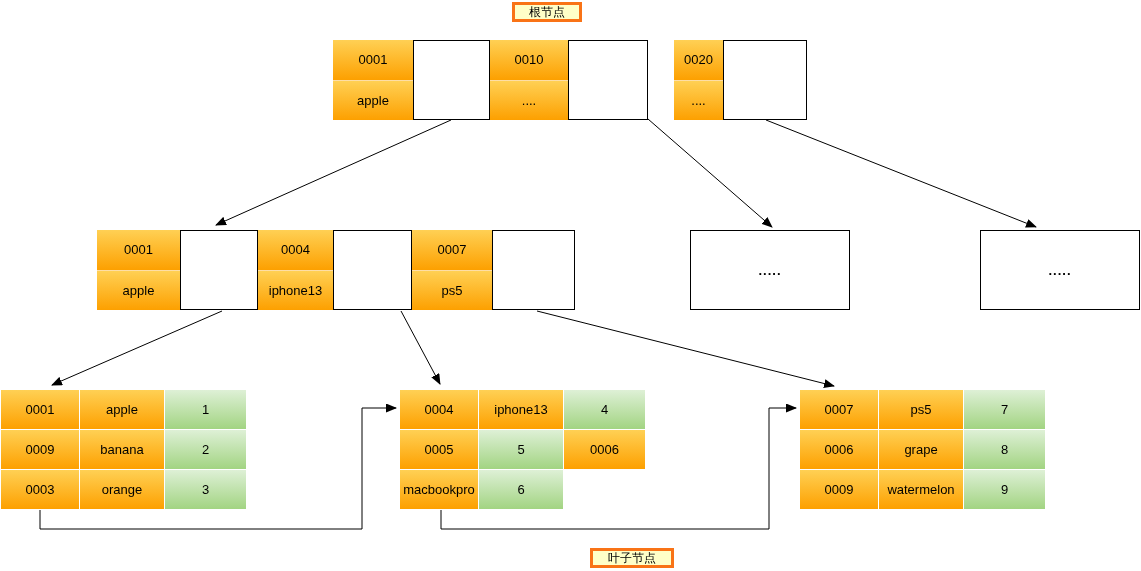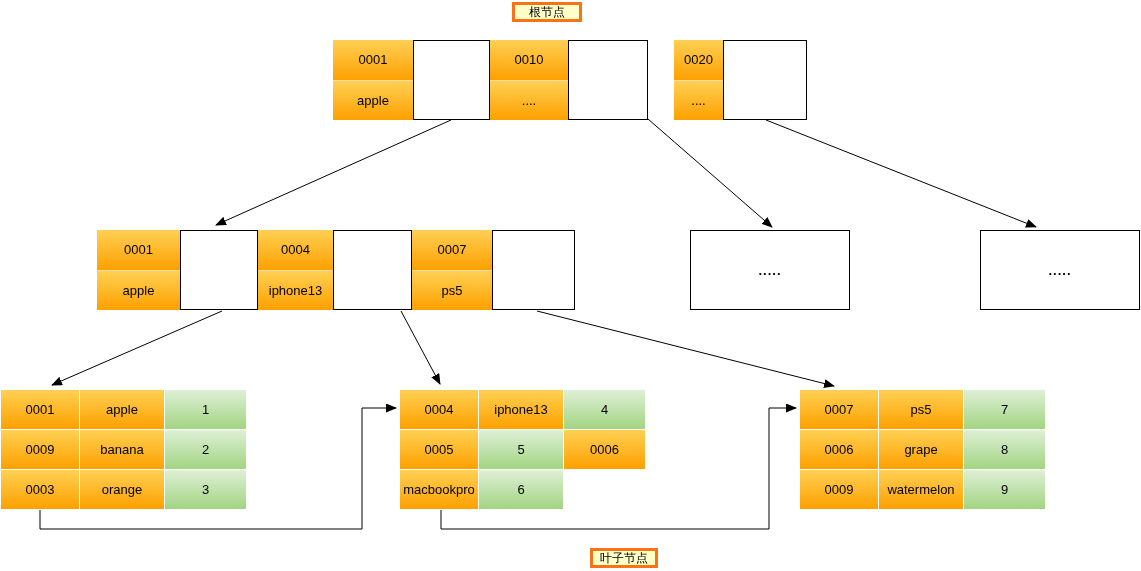--- a/index.html
+++ b/index.html
@@ -121,21 +121,21 @@
     <div class="c">ps5</div>
     <div class="c g">7</div>
     <div class="c">0006</div>
     <div class="c">grape</div>
     <div class="c g">8</div>
     <div class="c">0009</div>
     <div class="c">watermelon</div>
     <div class="c g">9</div>
   </div>
 
-  <div class="tag" style="left:590px; top:548px; width:68px; height:20px;">叶子节点</div>
+  <div class="tag" style="left:590px; top:548px; width:84px; height:20px;">叶子节点</div>
 
   <svg class="overlay" width="1141" height="571">
     <defs>
       <marker id="arw" markerWidth="12" markerHeight="9" refX="10" refY="4.5" orient="auto" markerUnits="userSpaceOnUse">
         <path d="M0,0 L11,4.5 L0,9 z" fill="#000"></path>
       </marker>
     </defs>
     <line x1="451" y1="120" x2="216" y2="225" stroke="#000" stroke-width="1" marker-end="url(#arw)"></line>
     <line x1="648" y1="119" x2="772" y2="227" stroke="#000" stroke-width="1" marker-end="url(#arw)"></line>
     <line x1="766" y1="120" x2="1036" y2="227" stroke="#000" stroke-width="1" marker-end="url(#arw)"></line>

